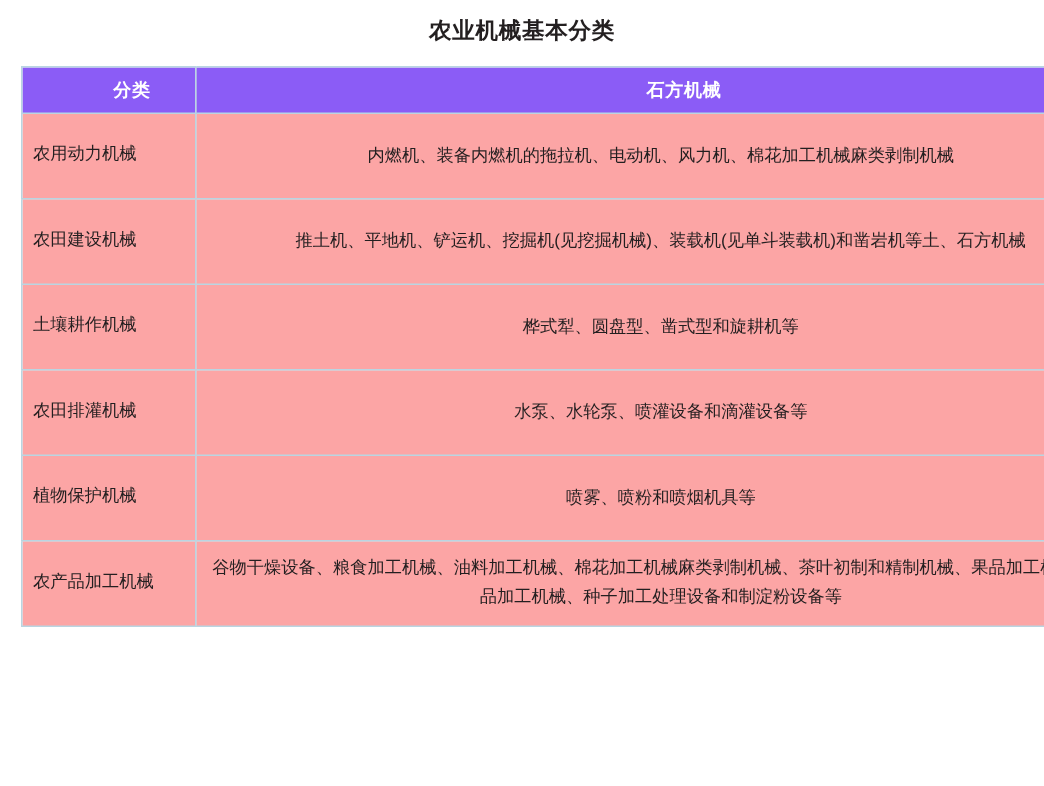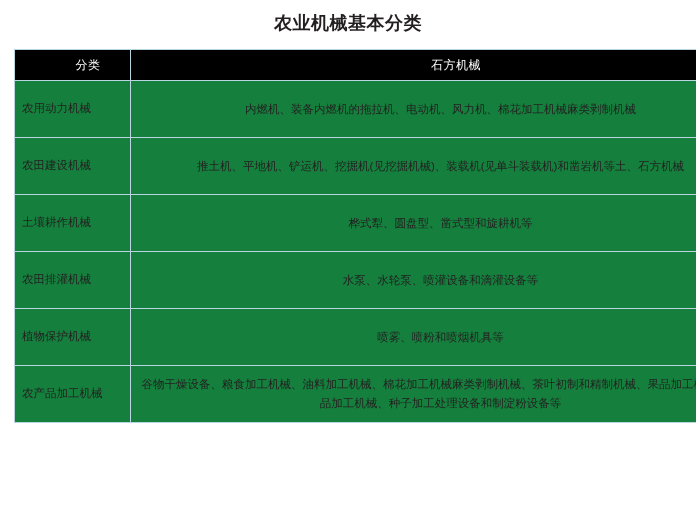--- a/index.html
+++ b/index.html
@@ -14,44 +14,44 @@
     color: #231f20;
   }
   .page {
     width: 696px;
     height: 524px;
     box-sizing: border-box;
     position: relative;
   }
   .title {
     text-align: center;
-    font-size: 18px;
+    font-size: 15px;
     font-weight: bold;
     color: #231f20;
     padding-top: 11px;
     letter-spacing: 0.5px;
   }
   .table-wrap {
     margin: 14px 14px 0 14px;
   }
   table.data-table {
     width: 668px;
     border-collapse: collapse;
     table-layout: fixed;
   }
   table.data-table th,
   table.data-table td {
     border: 1px solid #b9d5e2;
     vertical-align: middle;
   }
   thead th {
-    background: #000000;
+    background: #8b5cf6;
     color: #ffffff;
     font-size: 12px;
-    font-weight: normal;
+    font-weight: bold;
     height: 28px;
     border-color: #1b6e93;
     letter-spacing: 0.5px;
     padding-left: 32px;
   }
   thead th.col-category { width: 82px; }
   thead th.col-desc { width: 586px; }
 
   tbody td.cat {
     width: 82px;
@@ -62,21 +62,21 @@
     line-height: 1.5;
   }
   tbody td.desc {
     font-size: 11.5px;
     color: #231f20;
     text-align: center;
     padding: 6px 10px;
     line-height: 1.65;
   }
   tbody tr td {
-    background: #15803d;
+    background: #fca5a5;
   }
   tbody tr.tall td {
     height: 44px;
   }
 </style>
 </head>
 <body>
 
 <div class="page">
 

